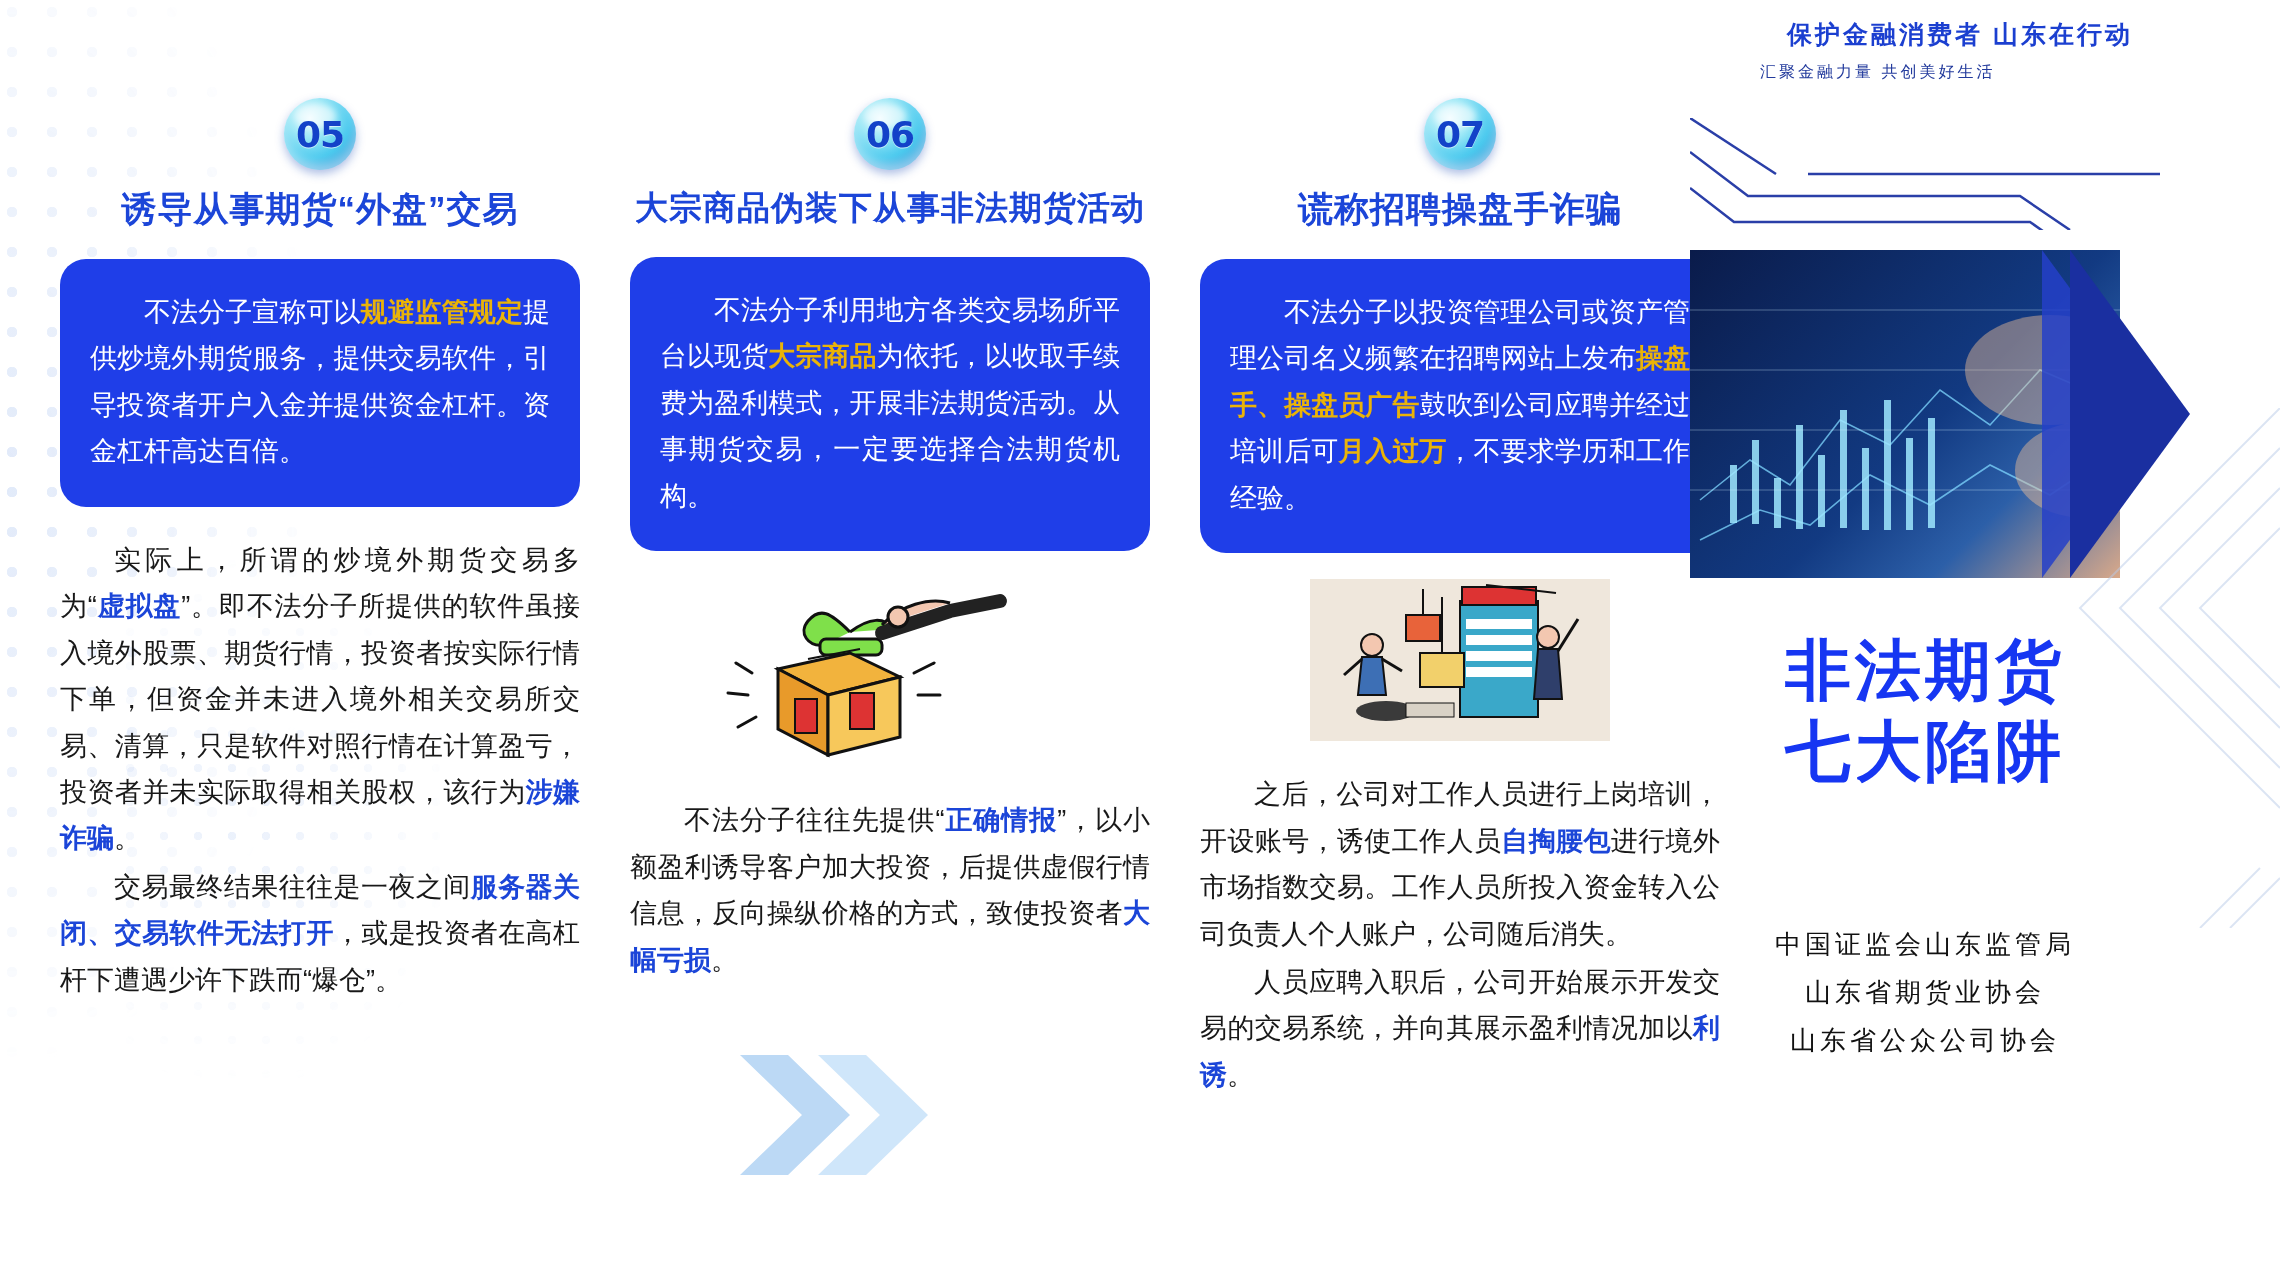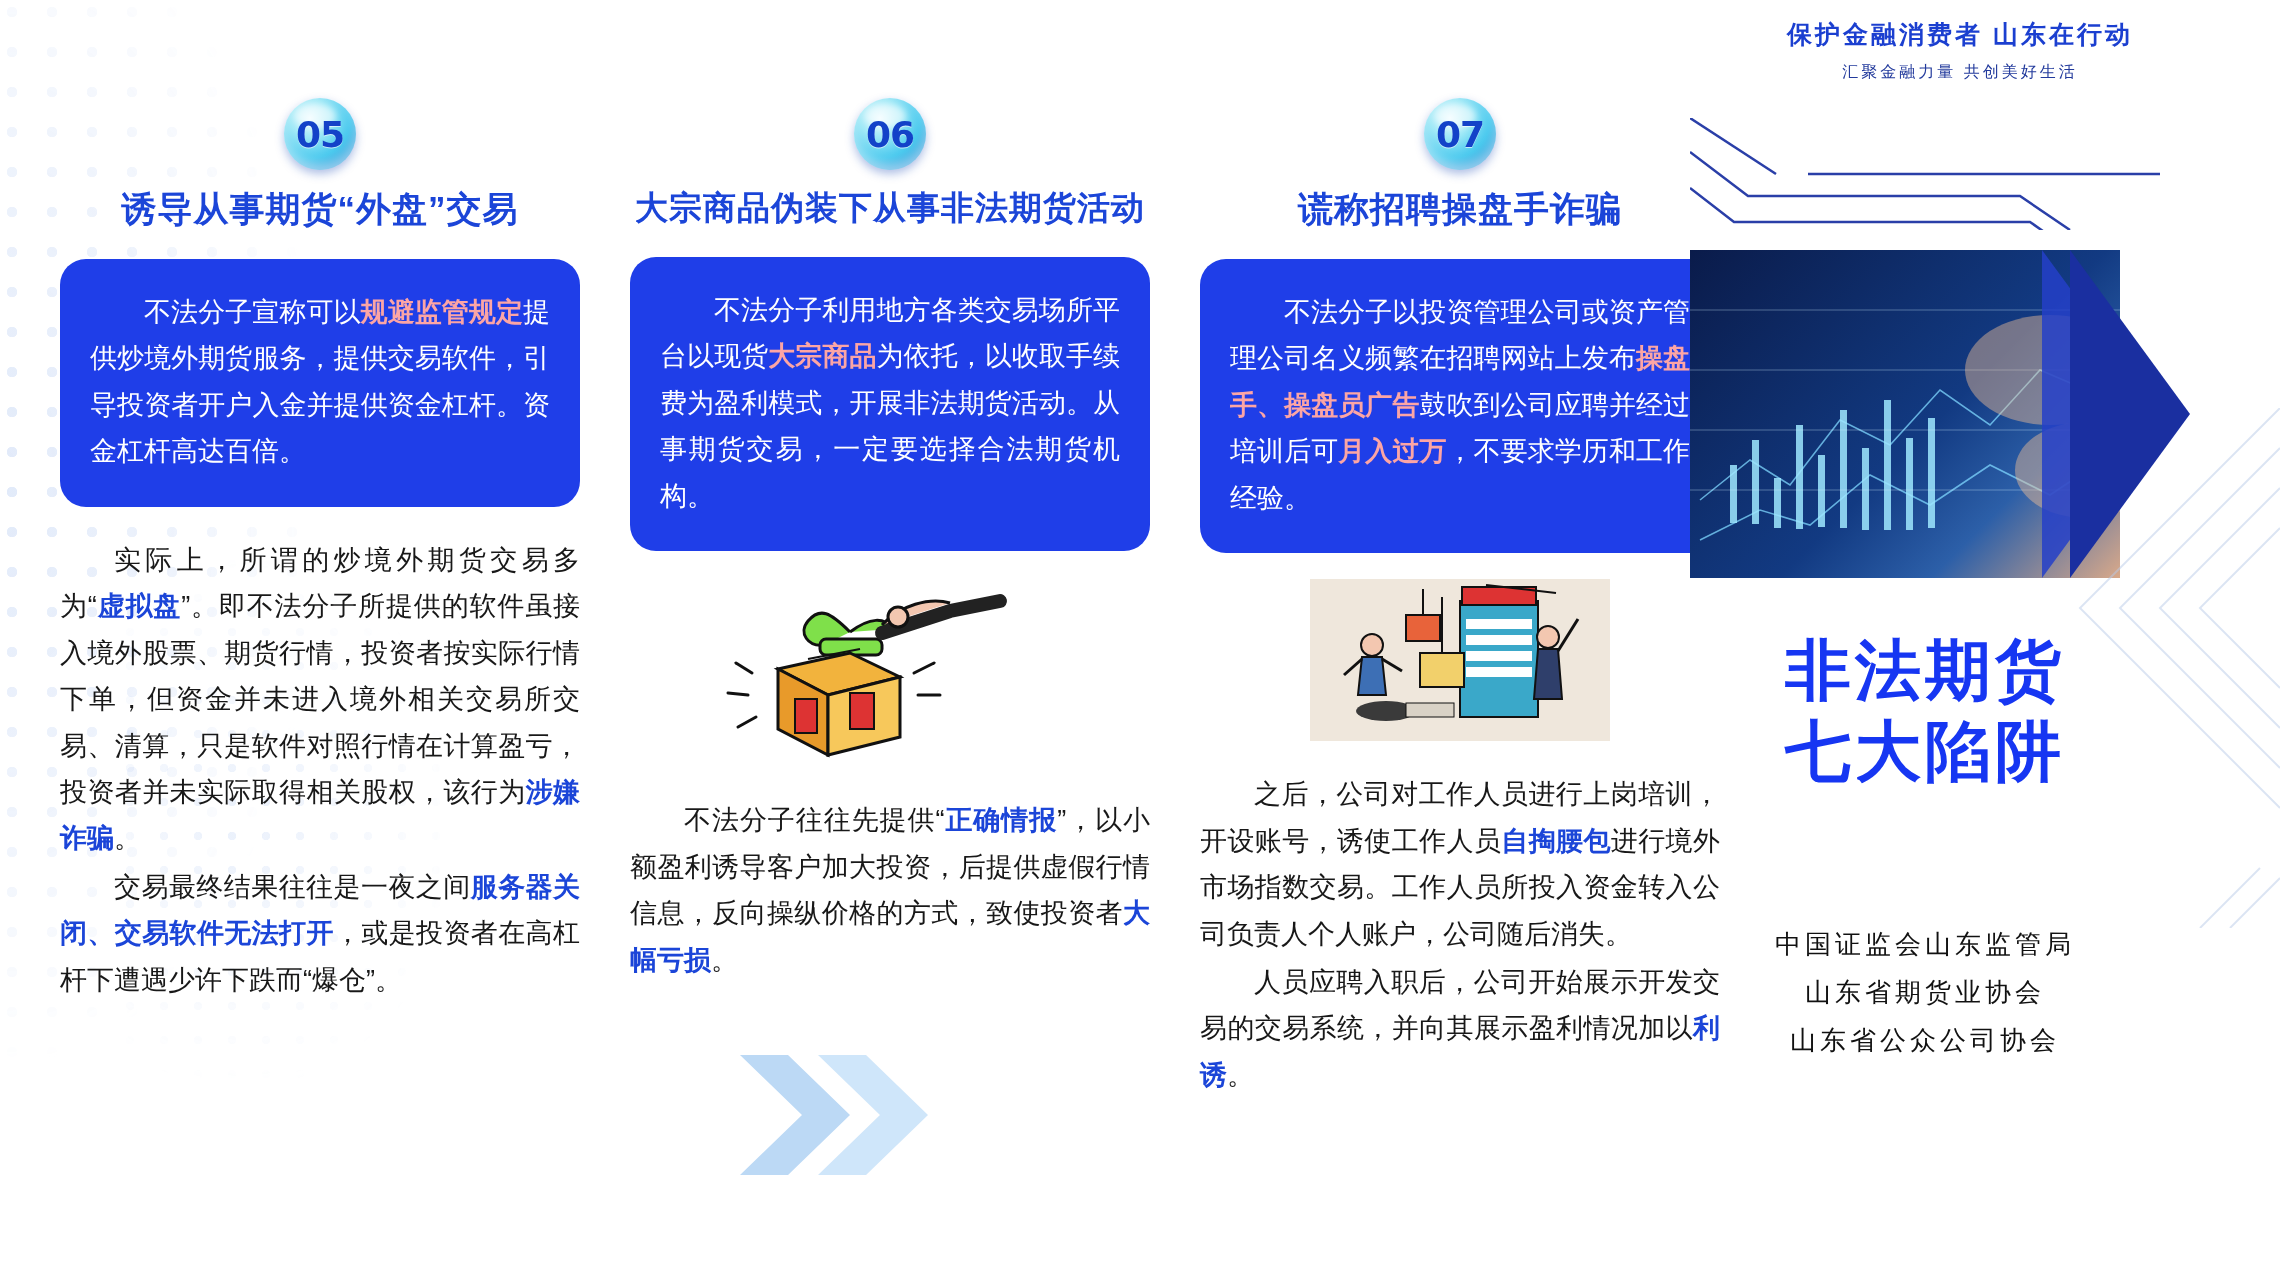--- a/index.html
+++ b/index.html
@@ -64,21 +64,21 @@
   .col3 .col-title{font-size:35px;}
 
   
   .bluebox{
     margin-top:26px;background:#1f3ee8;border-radius:26px;
     padding:30px 30px 32px 30px;color:#fff;
     font-size:27px;line-height:1.72;text-align:justify;
     text-justify:inter-ideograph;
   }
   .bluebox p{margin:0;text-indent:2em;}
-  .bluebox .hl{color:#fca5a5;font-weight:bold;}
+  .bluebox .hl{color:#eab308;font-weight:bold;}
 
   
   .body-text{margin-top:30px;color:#181818;font-size:27px;line-height:1.72;text-align:justify;text-justify:inter-ideograph;}
   .body-text p{margin:0 0 2px 0;text-indent:2em;}
   .body-text .hl{color:#1b45d8;font-weight:bold;}
 
   
   .illus{margin:26px auto 0;display:block;}
 
   
@@ -86,21 +86,21 @@
 
   
   .rightpanel{position:absolute;left:1690px;top:0;width:590px;height:928px;}
 
   .banner{position:absolute;left:0;top:118px;width:470px;height:112px;}
   .banner-title{
     position:absolute;left:70px;top:18px;width:400px;text-align:center;
     color:#1b3fd0;font-weight:bold;font-size:25px;letter-spacing:3px;white-space:nowrap;
   }
   .banner-sub{
-    position:absolute;left:70px;top:62px;width:400px;text-align:center;
+    position:absolute;left:70px;top:62px;width:400px;
     color:#223a9c;font-size:16px;letter-spacing:3px;white-space:nowrap;
   }
 
   .hero{
     position:absolute;left:0px;top:250px;width:430px;height:328px;
     overflow:hidden;
   }
   .hero-inner{position:absolute;inset:0;
     background:linear-gradient(135deg,#0a1b4a 0%,#0f2f6e 35%,#123a82 55%,#2c5fa8 75%,#d9a98a 100%);
   }

